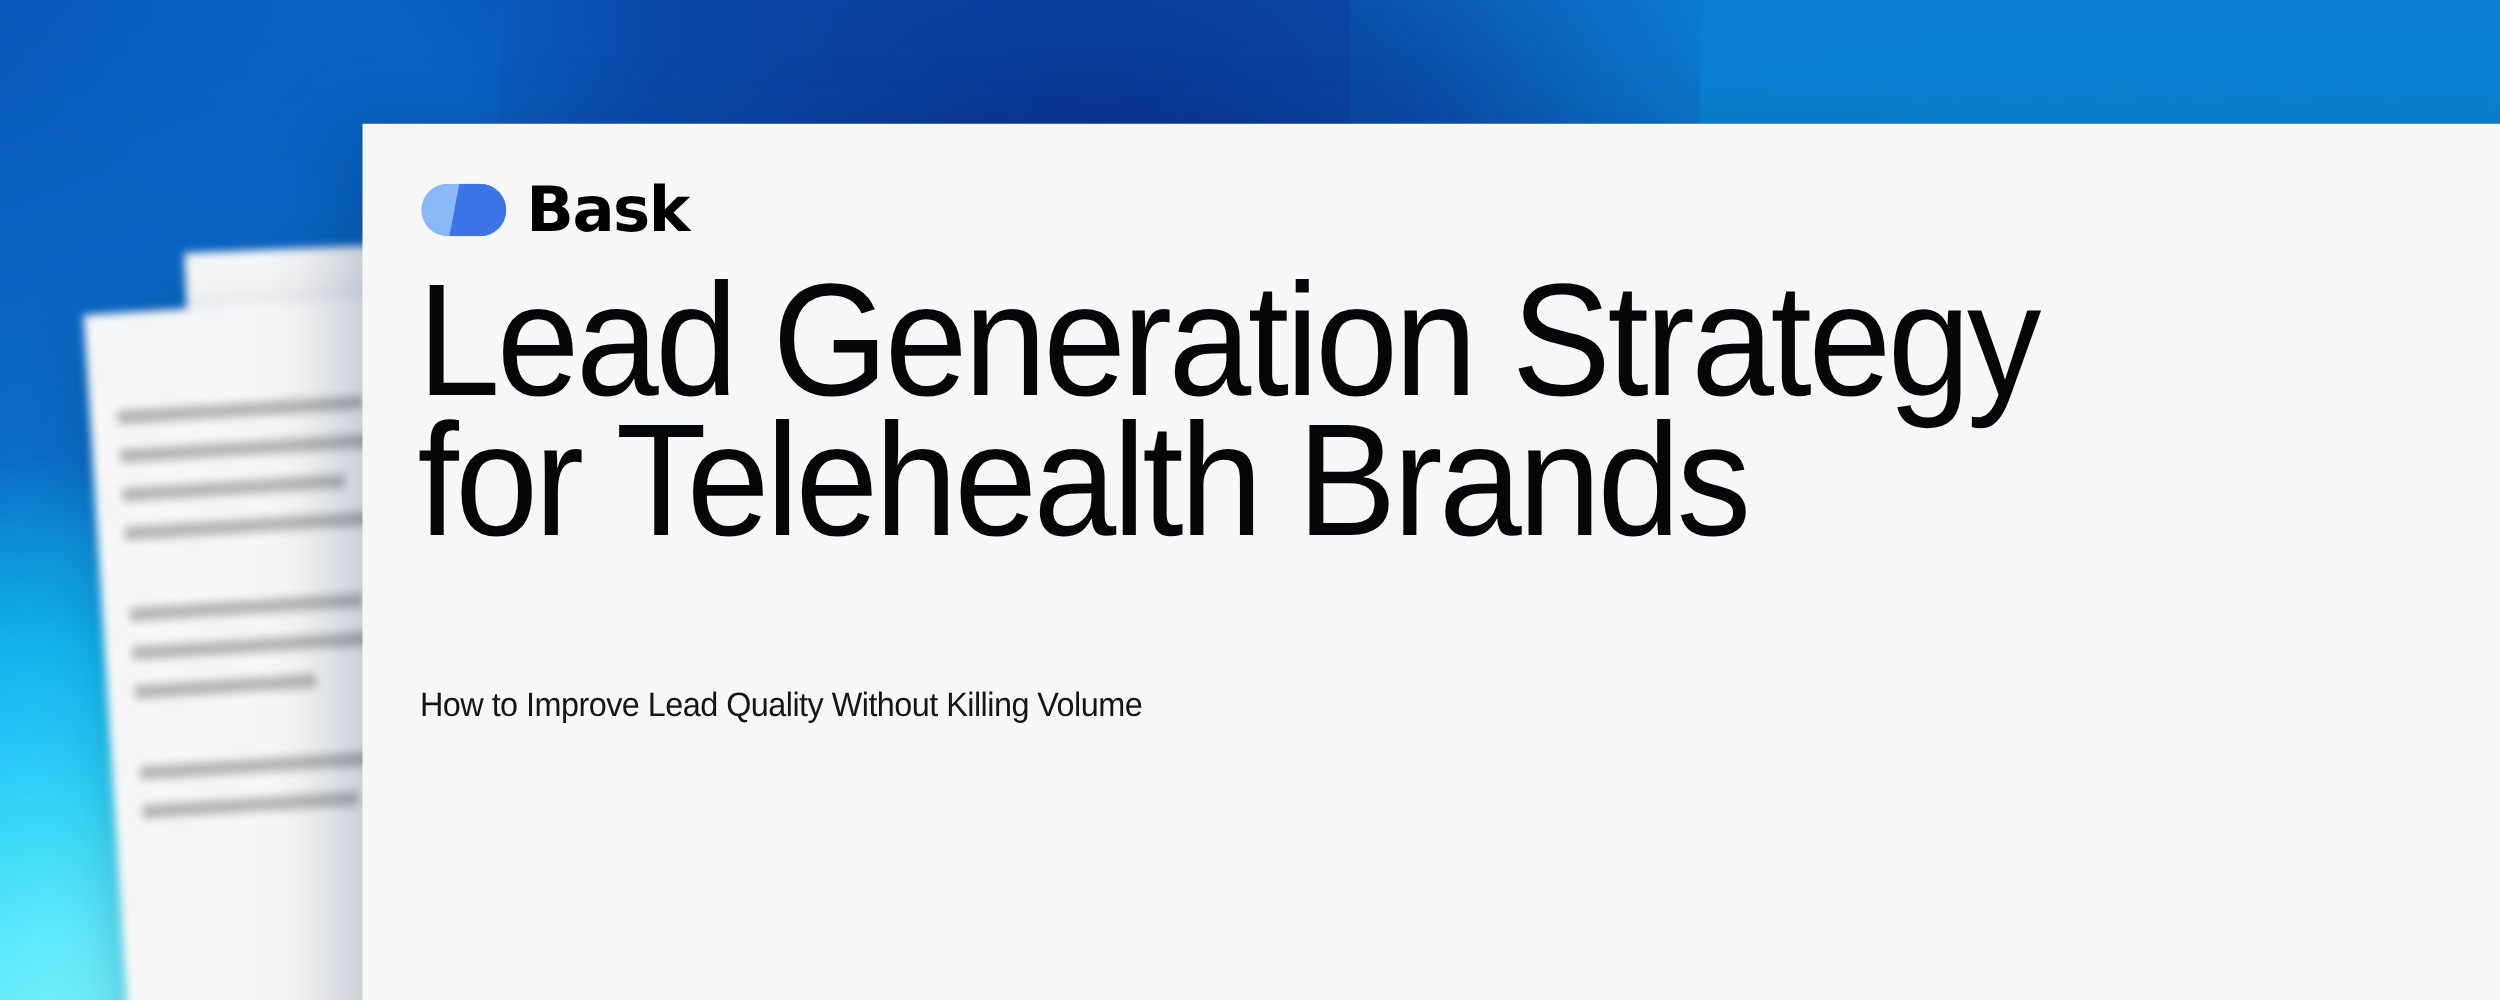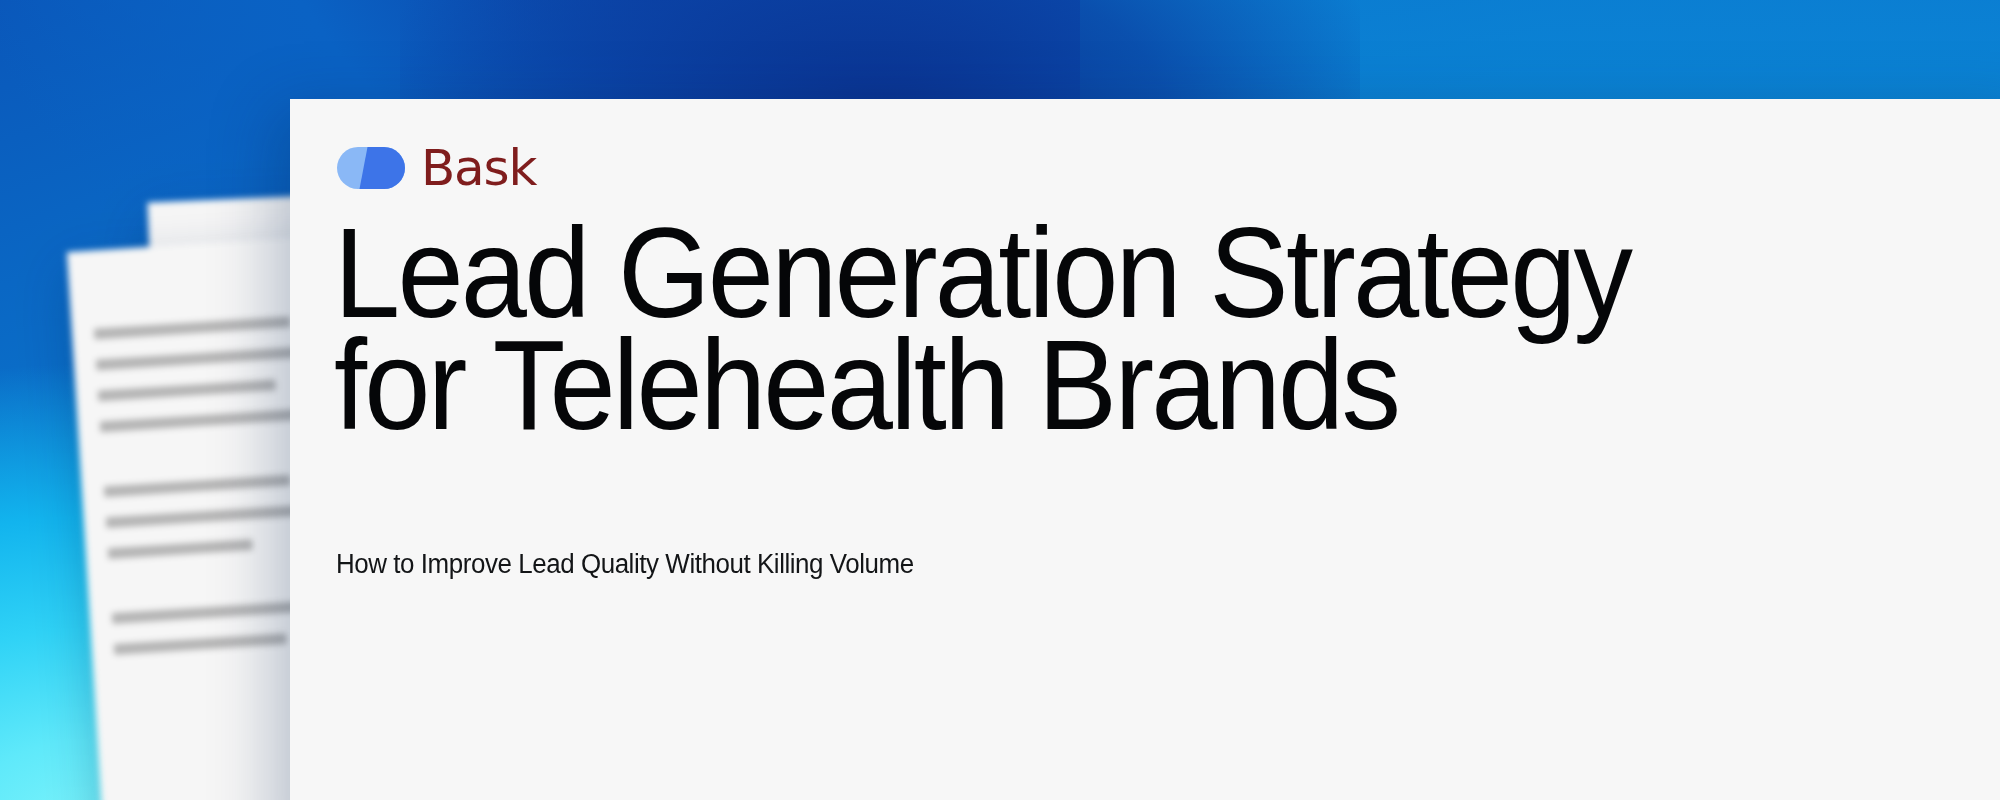--- a/index.html
+++ b/index.html
@@ -98,23 +98,23 @@
     gap: 16px;
   }
   .brand-mark {
     width: 68px;
     height: 42px;
     display: block;
   }
   .brand-name {
     font-family: "DejaVu Sans", sans-serif;
     font-size: 50px;
-    font-weight: 400;
+    font-weight: 700;
     letter-spacing: -1.2px;
-    color: #7f1d1d;
+    color: #000000;
     line-height: 1;
   }
 
   
   .title {
     position: absolute;
     left: 44px;
     top: 118px;
     width: 1560px;
     font-family: "Liberation Sans", sans-serif;

